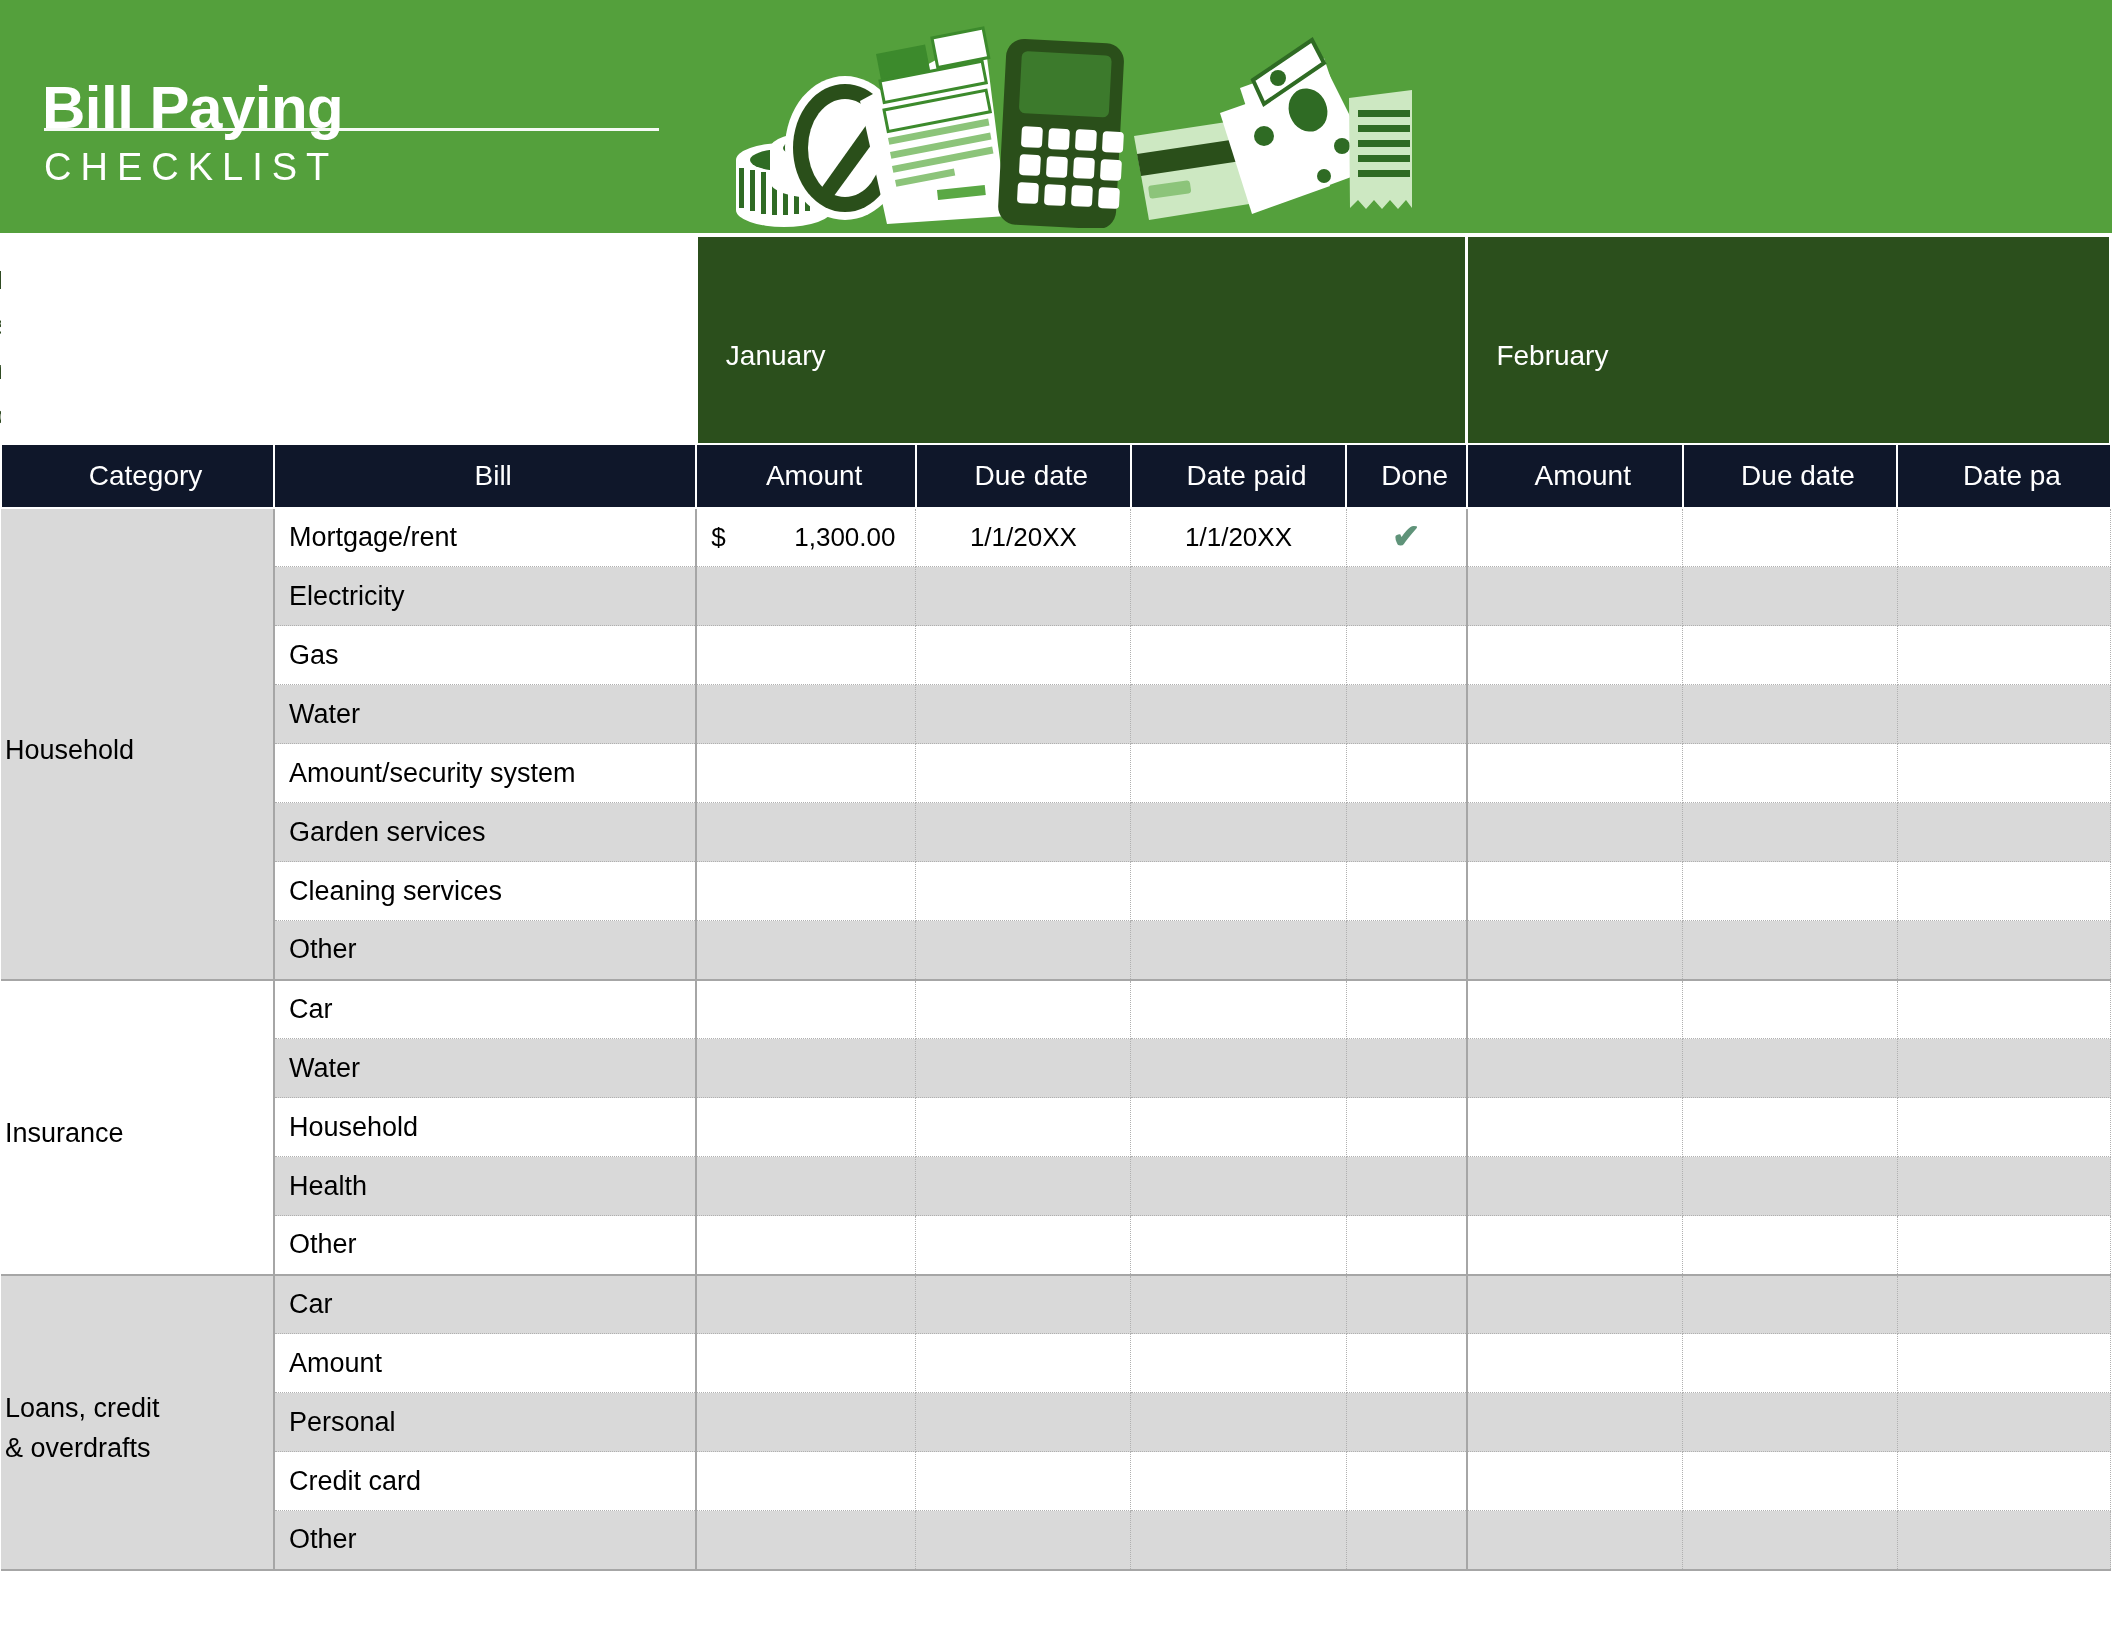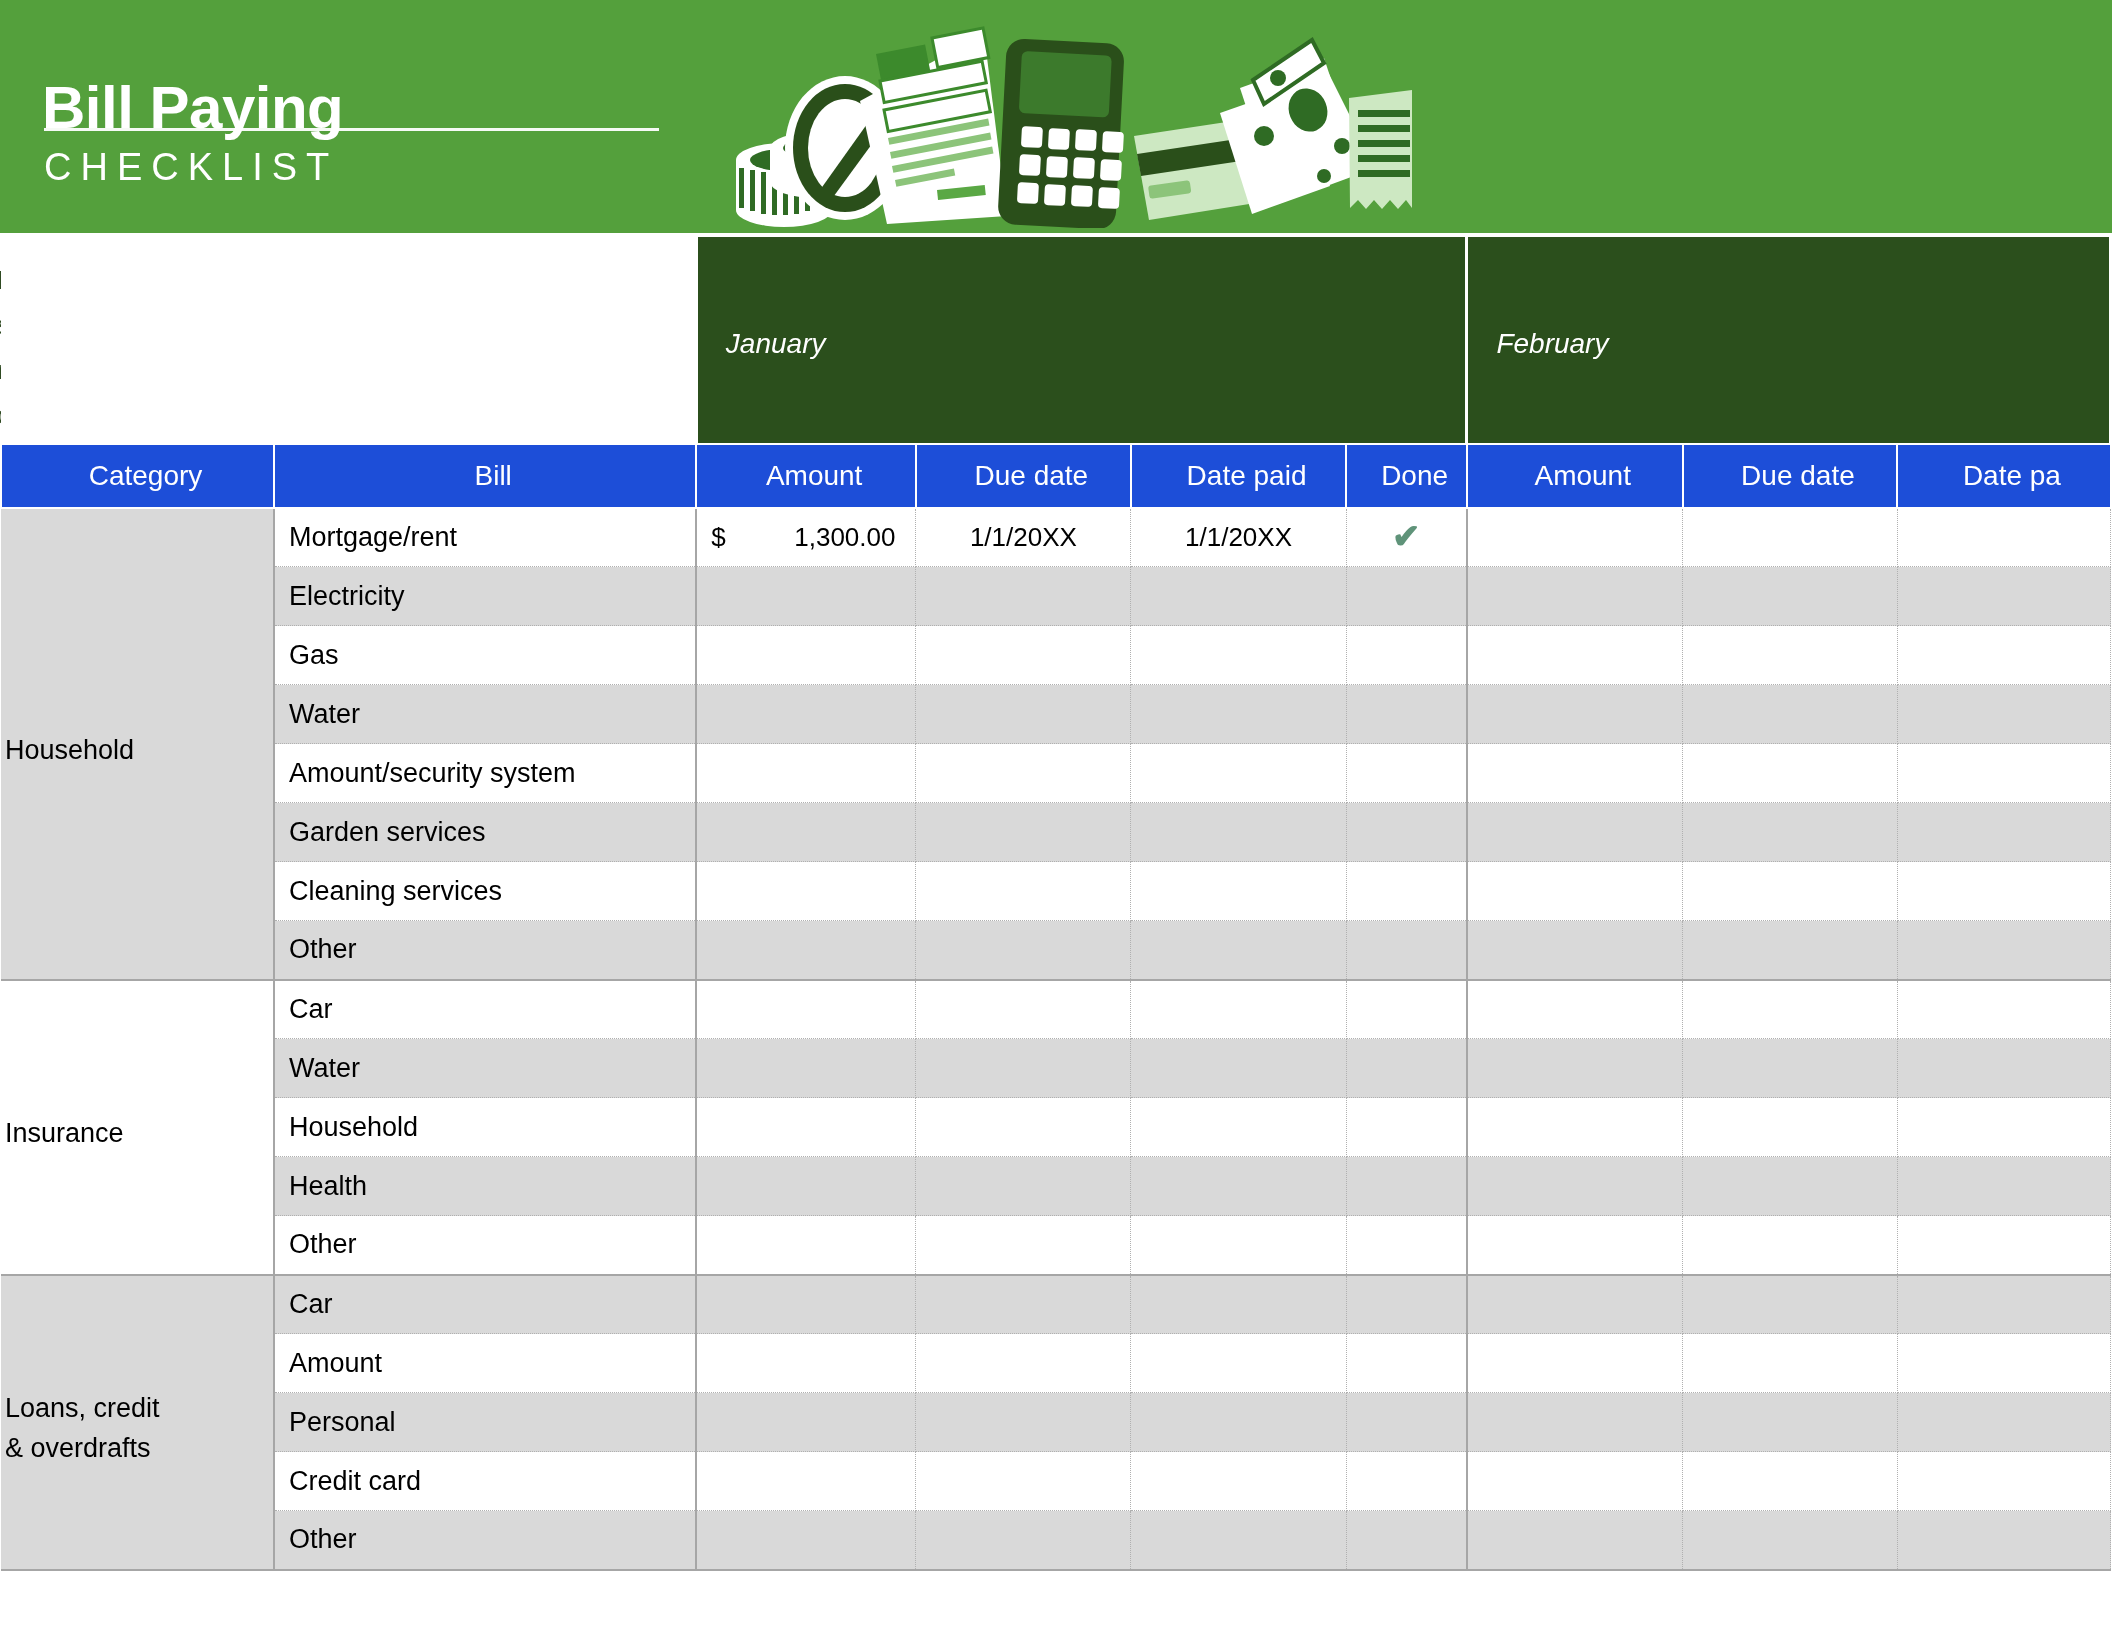--- a/index.html
+++ b/index.html
@@ -113,29 +113,29 @@
     color: #ffffff;
     font-size: 28px;
     font-weight: bold;
     height: 208px;
     padding-left: 28px !important;
     vertical-align: middle;
     border-left: 3px solid #ffffff;
     border-right: 3px solid #ffffff;
     border-top: 3px solid #ffffff;
   }
-  .monthband-inner { position: relative; top: 4px; font-style: italic; }
+  .monthband-inner { position: relative; top: 16px; }
   .blankband {
     background: #ffffff;
     height: 208px;
   }
 
   
   .colhead {
-    background: #1d4ed8;
+    background: #0f172a;
     color: #ffffff;
     font-size: 28px;
     font-weight: bold;
     height: 64px;
     padding-left: 16px !important;
     border: 2px solid #ffffff;
     white-space: nowrap;
     overflow: hidden;
   }
 

